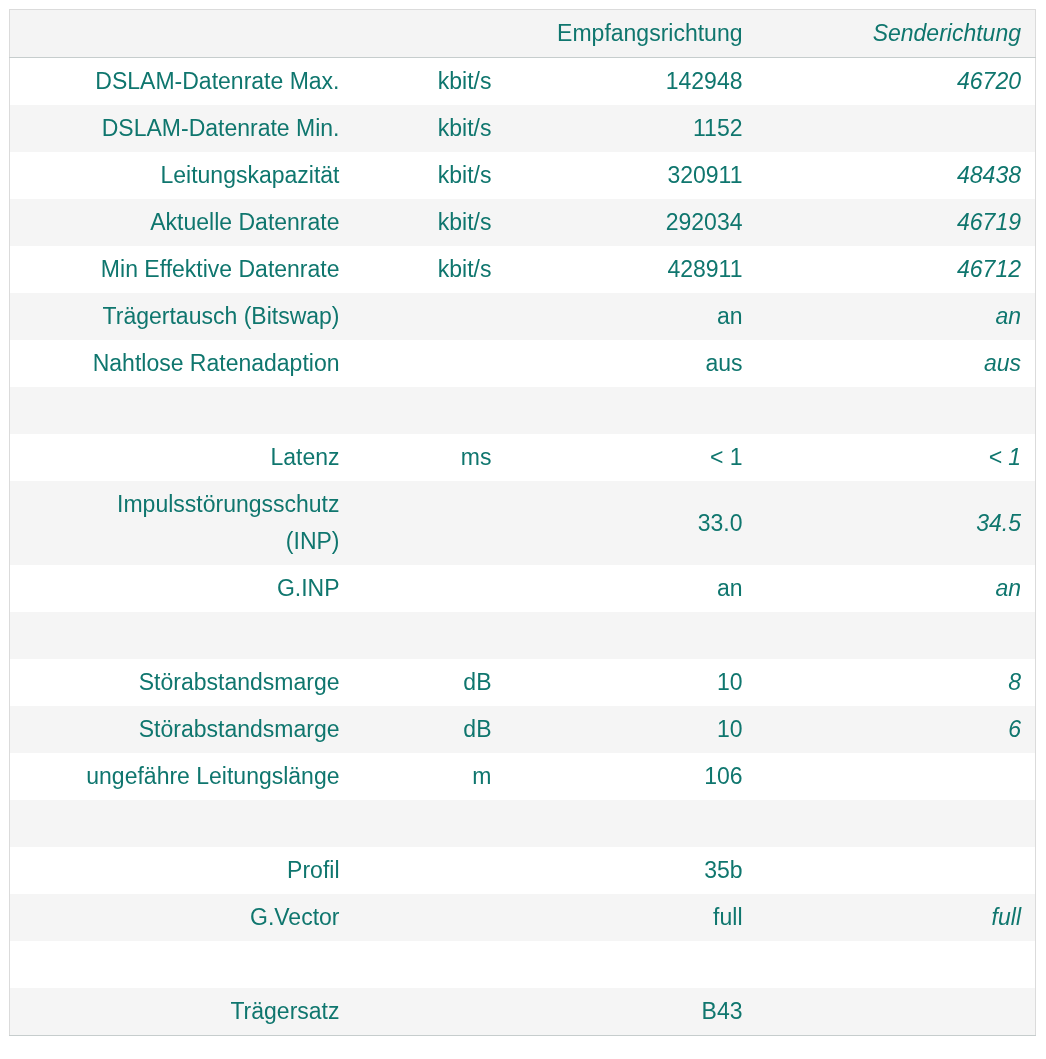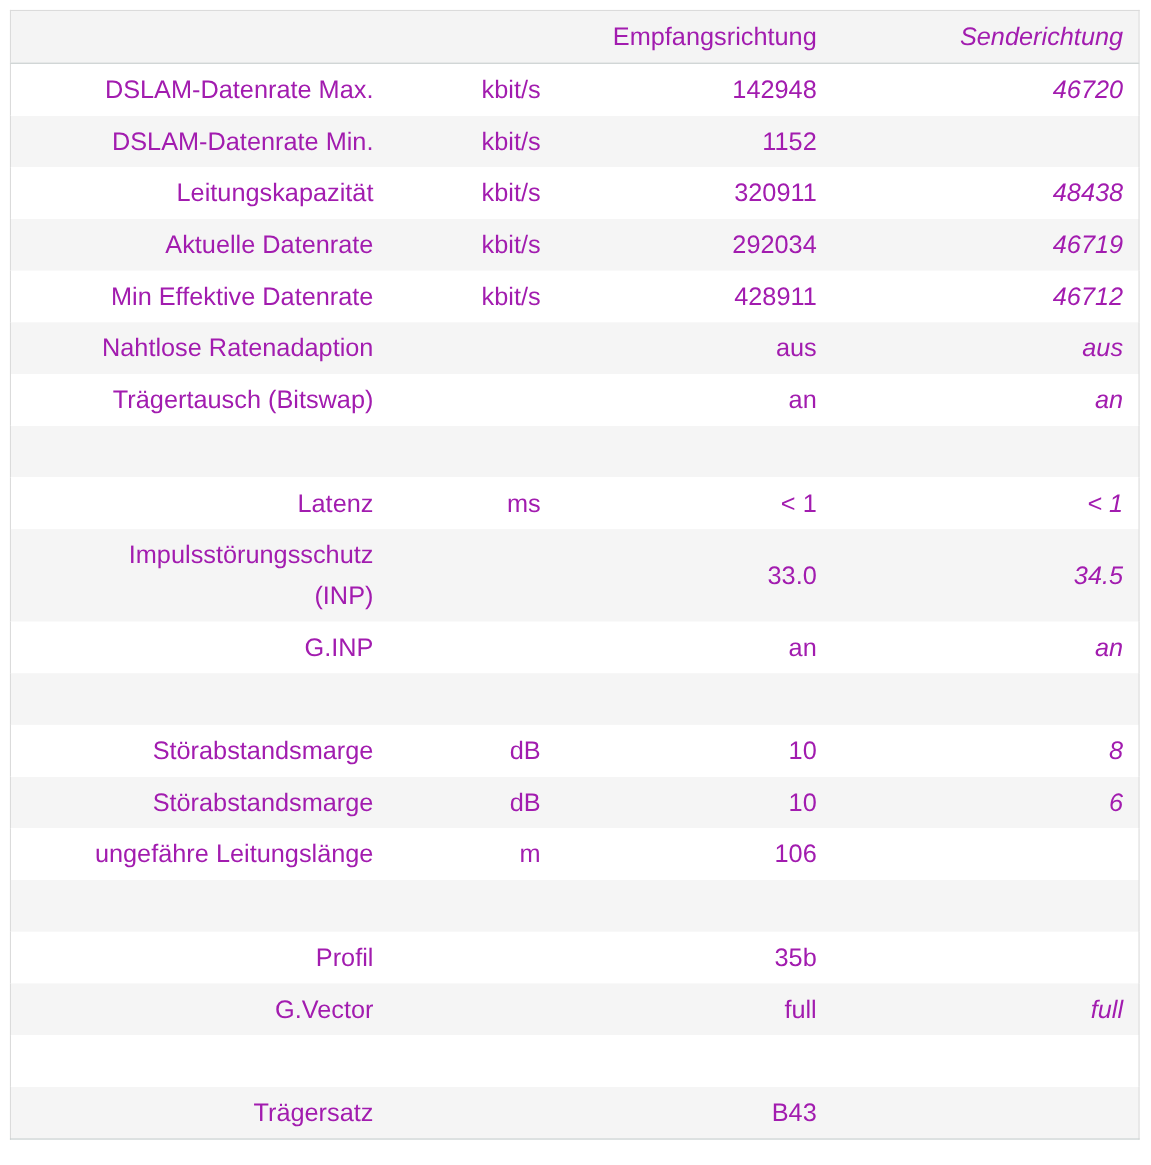--- a/index.html
+++ b/index.html
@@ -15,21 +15,21 @@
     box-sizing: border-box;
     padding: 9px;
   }
   table.stats {
     width: 928px;
     border-collapse: collapse;
     table-layout: fixed;
     border: 1px solid #dbdbdb;
     border-bottom: 1px solid #c6cdcd;
     font-size: 23px;
-    color: #a21caf;
+    color: #0f766e;
   }
   col.c-label { width: 340px; }
   col.c-unit  { width: 150px; }
   col.c-rx    { width: 250px; }
   col.c-tx    { width: 286px; }
 
   th, td {
     font-weight: normal;
     line-height: 37px;
     height: 37px; 
@@ -113,30 +113,30 @@
         <td class="rx">292034</td>
         <td class="tx">46719</td>
       </tr>
       <tr>
         <td class="label">Min Effektive Datenrate</td>
         <td class="unit">kbit/s</td>
         <td class="rx">428911</td>
         <td class="tx">46712</td>
       </tr>
       <tr>
+        <td class="label">Trägertausch (Bitswap)</td>
+        <td class="unit"></td>
+        <td class="rx">an</td>
+        <td class="tx">an</td>
+      </tr>
+      <tr>
         <td class="label">Nahtlose Ratenadaption</td>
         <td class="unit"></td>
         <td class="rx">aus</td>
         <td class="tx">aus</td>
-      </tr>
-      <tr>
-        <td class="label">Trägertausch (Bitswap)</td>
-        <td class="unit"></td>
-        <td class="rx">an</td>
-        <td class="tx">an</td>
       </tr>
       <tr>
         <td class="label"></td>
         <td class="unit"></td>
         <td class="rx"></td>
         <td class="tx"></td>
       </tr>
       <tr>
         <td class="label">Latenz</td>
         <td class="unit">ms</td>

